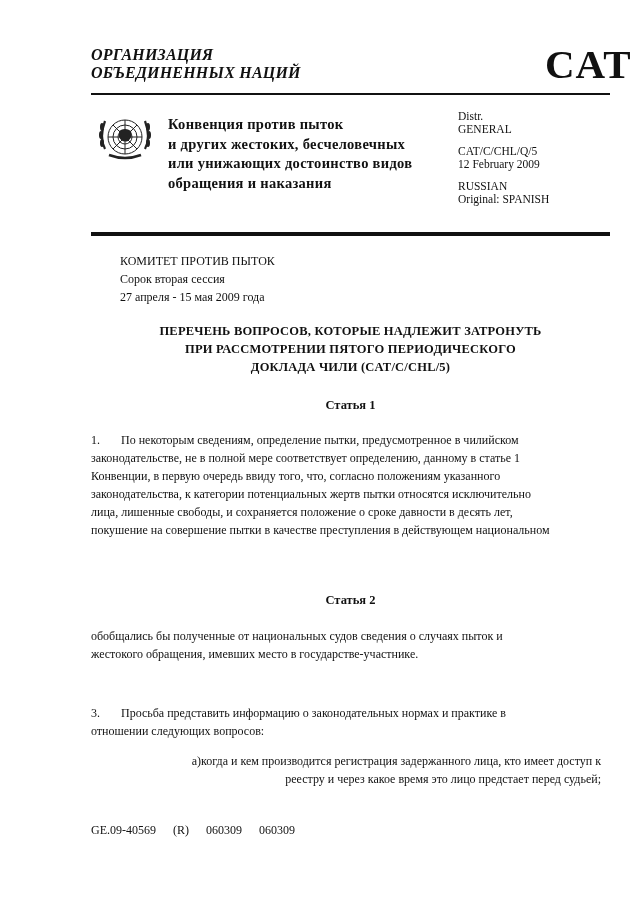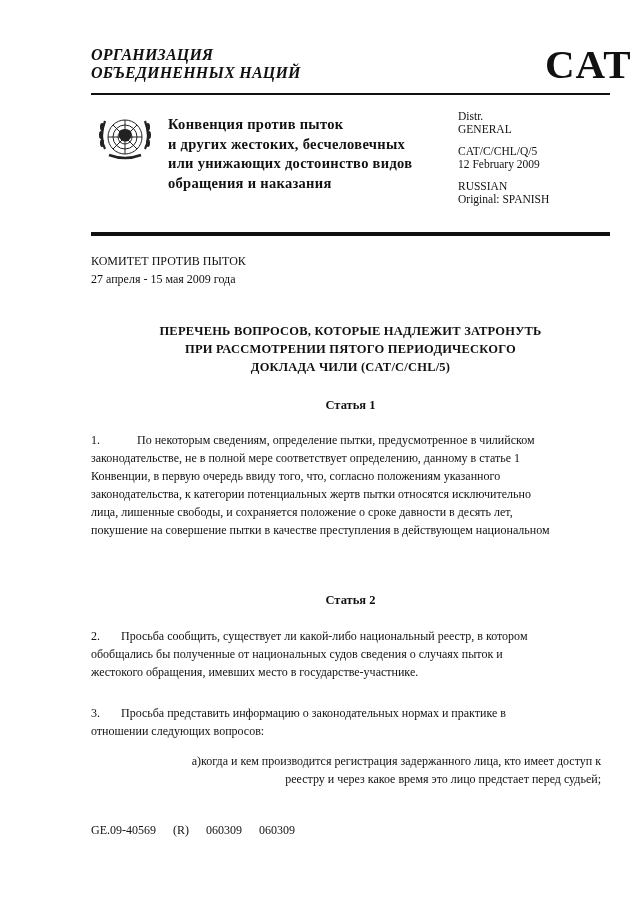--- a/index.html
+++ b/index.html
@@ -7,21 +7,21 @@
            font-family: "Liberation Serif", "DejaVu Serif", serif; color: #111; }
     .abs { position: absolute; }
     .org { left: 91px; top: 46px; font-weight: bold; font-size: 16px; line-height: 18px; letter-spacing: 0.2px; font-style: italic; }
     .cat { left: 527px; top: 42px; font-weight: bold; font-size: 41px; line-height: 44px; letter-spacing: 1px; margin-left: 18px; }
     .rule-top { left: 91px; top: 93px; width: 519px; height: 2px; background: #111; }
     .emblem { left: 95px; top: 109px; width: 60px; height: 60px; }
     .conv { left: 168px; top: 115px; font-weight: bold; font-size: 14.5px; line-height: 19.5px; letter-spacing: 0.3px; }
     .distr { left: 458px; top: 110px; font-size: 11.5px; line-height: 13px; }
     .distr .gap { height: 9px; }
     .rule-bot { left: 91px; top: 232px; width: 519px; height: 4px; background: #111; }
-    .body-text { font-size: 12px; line-height: 18px; }
+    .body-text { font-size: 12px; line-height: 18px; margin-left: 29px; }
     .committee { left: 91px; top: 252px; }
     .title { left: 91px; width: 519px; top: 322px; text-align: center; font-weight: bold; font-size: 12.5px; line-height: 18px; letter-spacing: 0.2px; }
     .heading { left: 91px; width: 519px; text-align: center; font-weight: bold; font-size: 12.5px; line-height: 18px; }
     .para { left: 91px; width: 500px; font-size: 12px; line-height: 18px; }
     .para .num { display: inline-block; width: 30px; }
     .para .sub { display: inline-block; width: 34px; margin-left: 30px; }
     .footer { left: 91px; top: 822px; font-size: 12px; line-height: 16px; word-spacing: 2px; }
     .footer span { margin-right: 12px; }
   </style>
 </head>
@@ -78,44 +78,44 @@
   <div>12 February 2009</div>
   <div class="gap"></div>
   <div>RUSSIAN</div>
   <div>Original:  SPANISH</div>
 </div>
 
 <div class="abs rule-bot"></div>
 
 <div class="abs committee body-text">
   <div>КОМИТЕТ ПРОТИВ ПЫТОК</div>
+  <div>Сорок вторая сессия</div>
   <div>27 апреля - 15 мая 2009 года</div>
 </div>
 
 <div class="abs title">
   <div>ПЕРЕЧЕНЬ ВОПРОСОВ, КОТОРЫЕ НАДЛЕЖИТ ЗАТРОНУТЬ</div>
   <div>ПРИ РАССМОТРЕНИИ ПЯТОГО ПЕРИОДИЧЕСКОГО</div>
   <div>ДОКЛАДА ЧИЛИ (CAT/C/CHL/5)</div>
 </div>
 
 <div class="abs heading" style="top:396px;">Статья 1</div>
 
 <div class="abs para" style="top:431px;">
-  <div><span class="num">1.</span><span style="margin-left:16px">По некоторым сведениям, определение пытки, предусмотренное в чилийском</span></div>
+  <div><span class="num">1.</span><span style="margin-left:0">По некоторым сведениям, определение пытки, предусмотренное в чилийском</span></div>
   <div>законодательстве, не в полной мере соответствует определению, данному в статье 1</div>
   <div>Конвенции, в первую очередь ввиду того, что, согласно положениям указанного</div>
   <div>законодательства, к категории потенциальных жертв пытки относятся исключительно</div>
   <div>лица, лишенные свободы, и сохраняется положение о сроке давности в десять лет,</div>
   <div>покушение на совершение пытки в качестве преступления в действующем национальном</div>
 </div>
 
 <div class="abs heading" style="top:591px;">Статья 2</div>
 
 <div class="abs para" style="top:627px;">
-  <div><span class="num">2.</span><span>Просьба сообщить, существует ли какой-либо национальный реестр, в котором</span></div>
   <div>обобщались бы полученные от национальных судов сведения о случаях пыток и</div>
   <div>жестокого обращения, имевших место в государстве-участнике.</div>
 </div>
 
 <div class="abs para" style="top:680px;margin-top:24px;">
   <div><span class="num">3.</span><span>Просьба представить информацию о законодательных нормах и практике в</span></div>
   <div>отношении следующих вопросов:</div>
 </div>
 
 <div class="abs para" style="top:752px; width:510px;text-align:right;">

